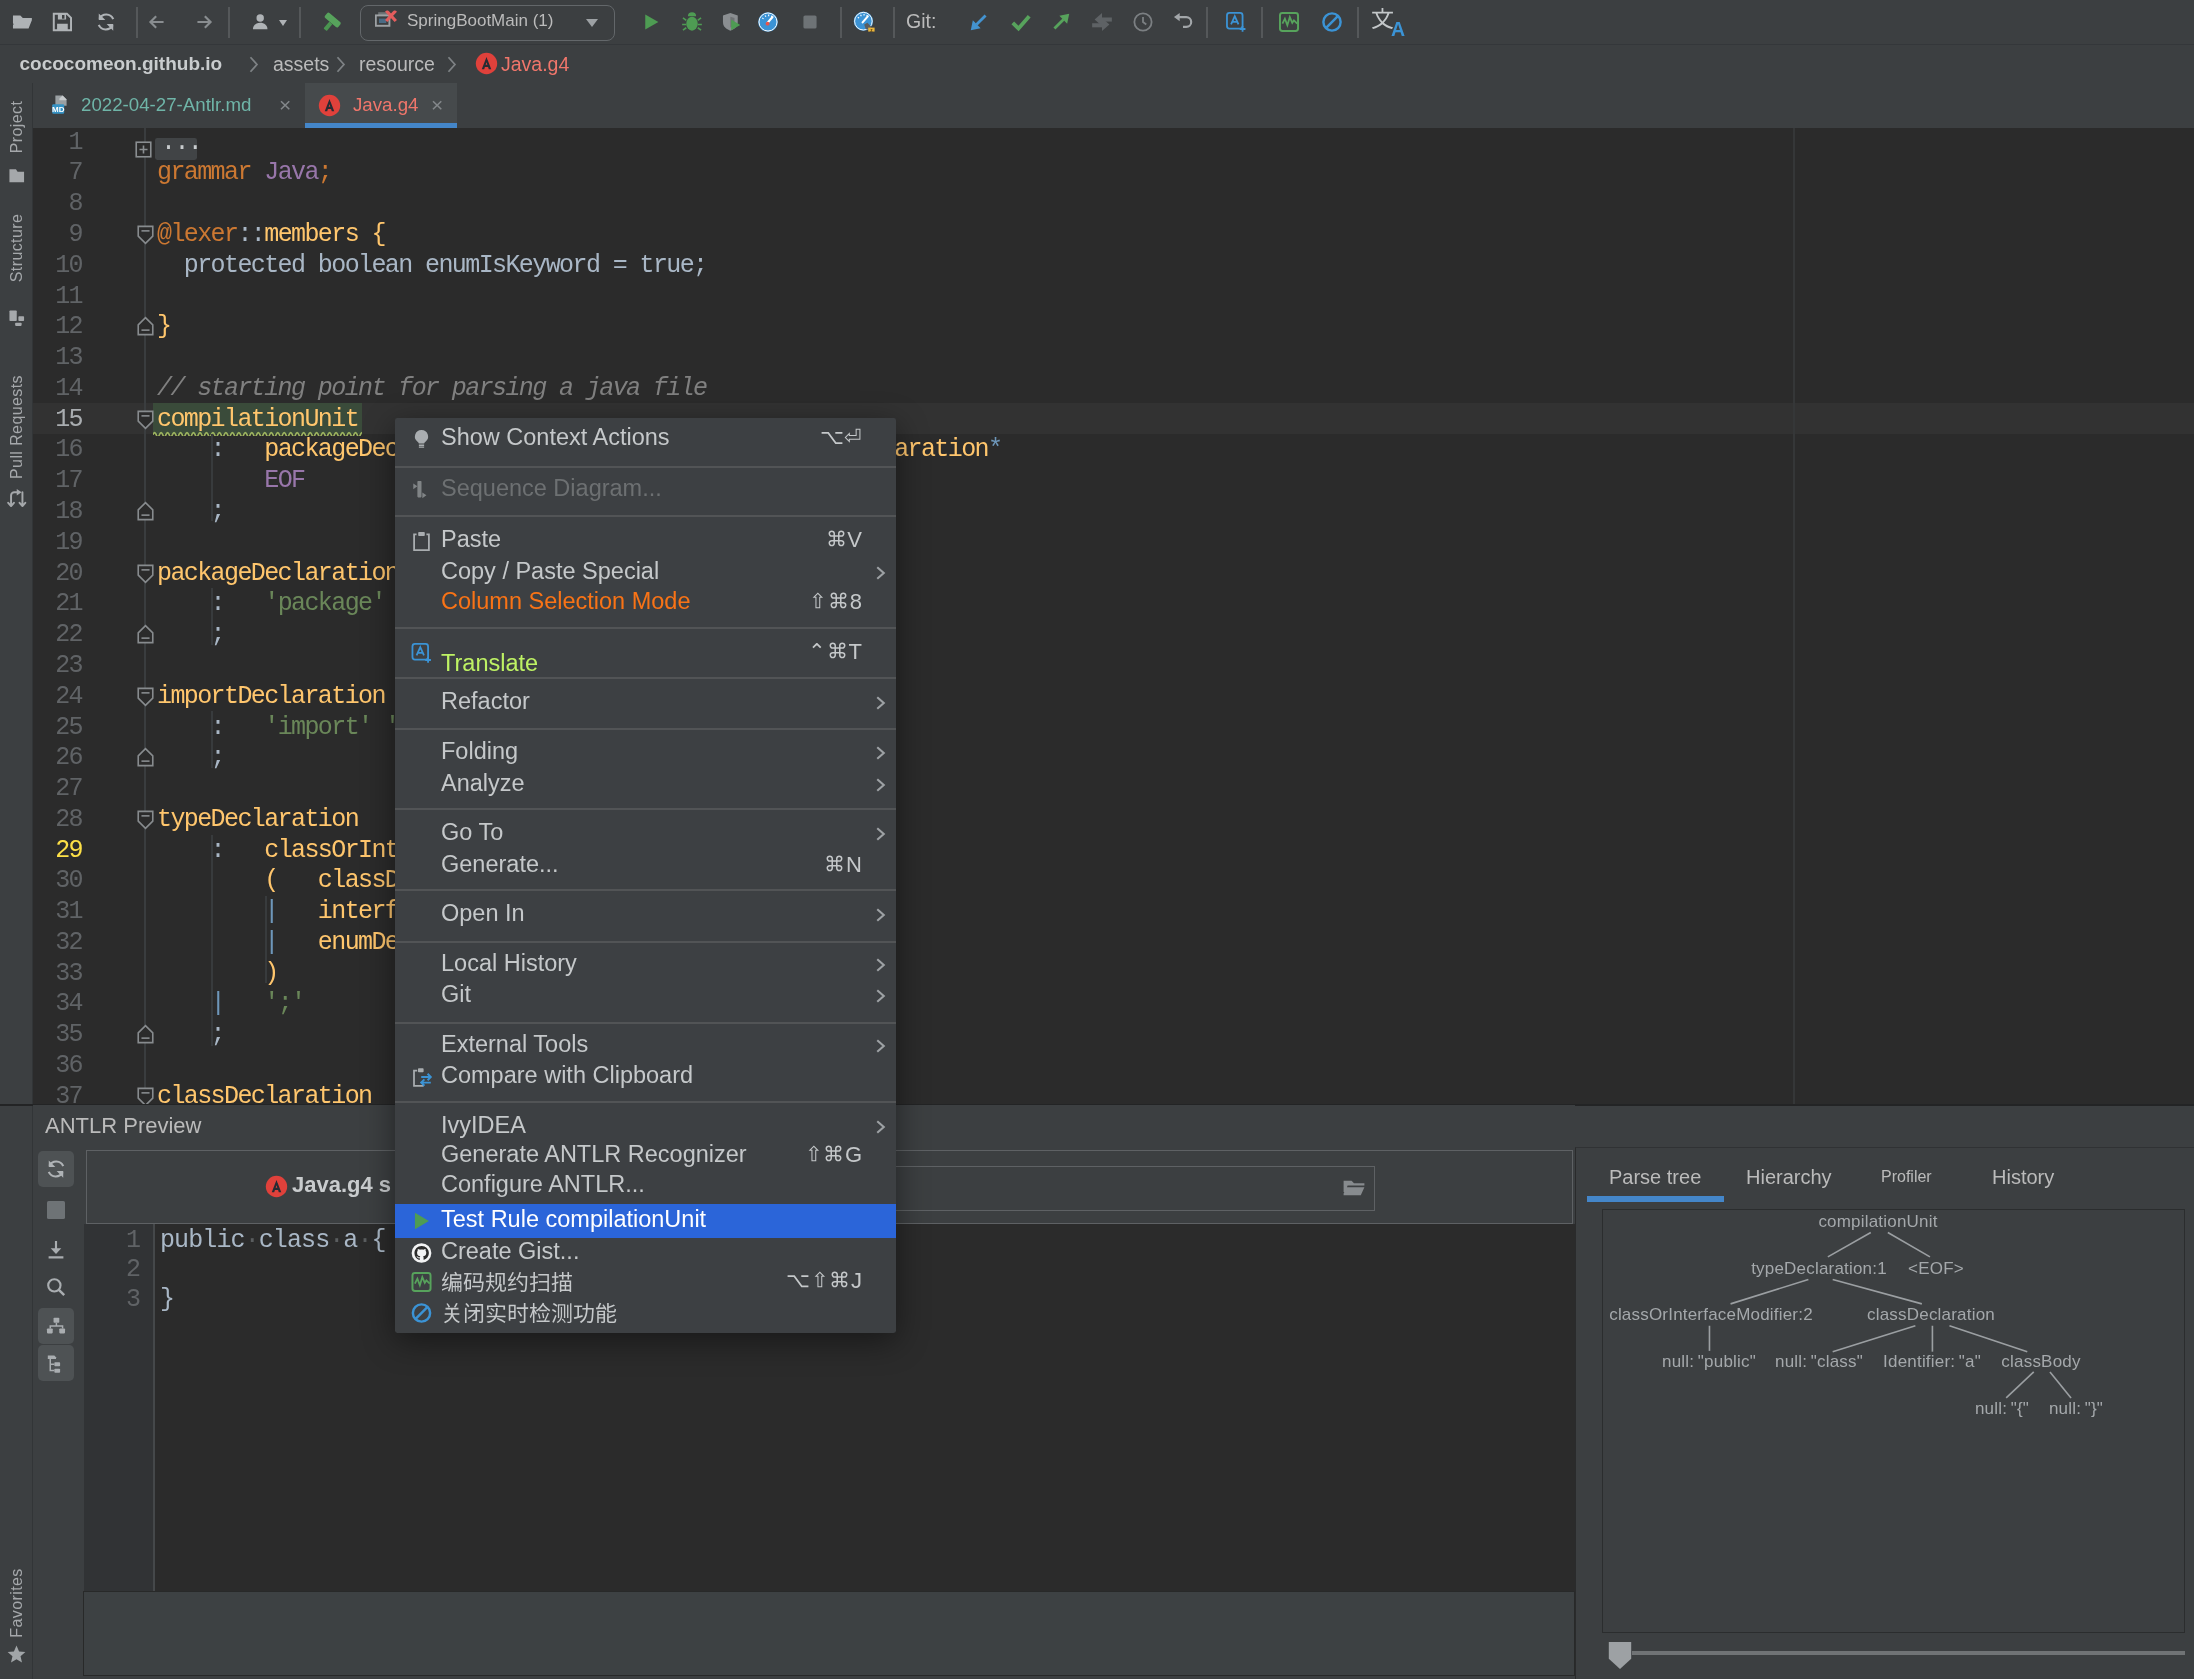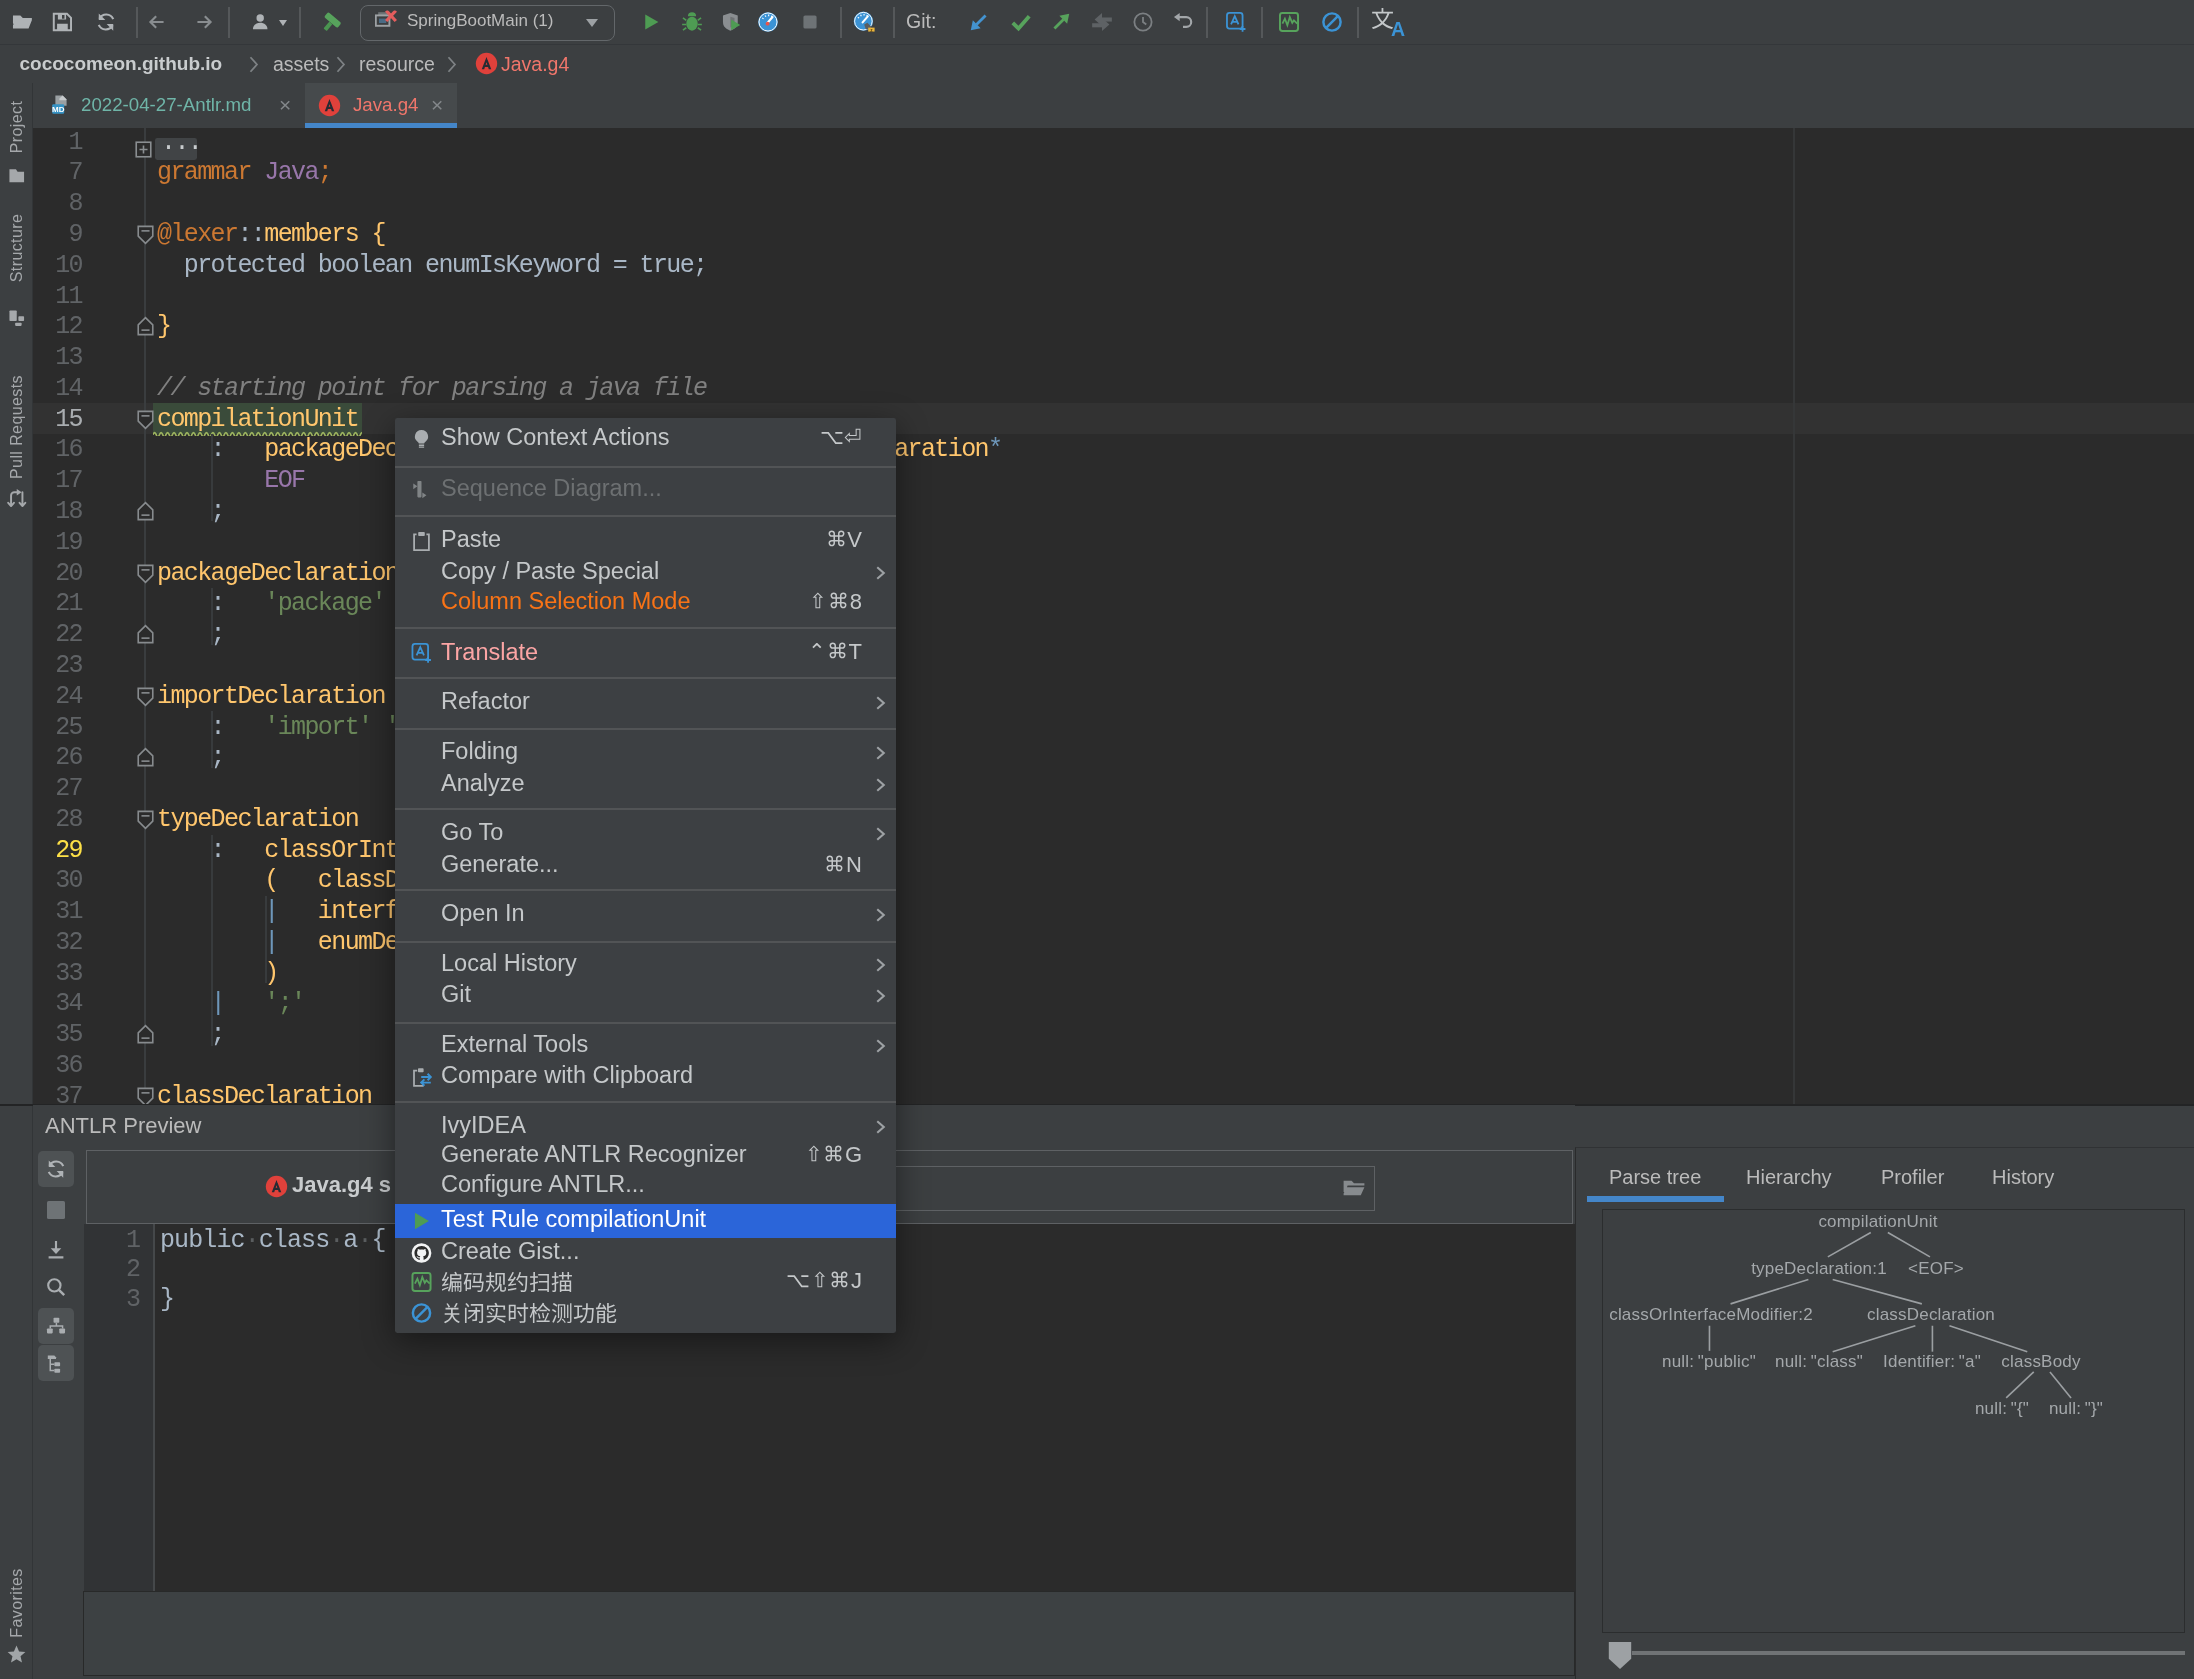--- a/index.html
+++ b/index.html
@@ -499,21 +499,21 @@
 <div style="position:absolute;left:153px;top:1224px;width:1.6px;height:368px;background:#45484A;"></div>
 <div class="mono" style="position:absolute;left:84px;top:1226px;width:56px;height:29.5px;line-height:29.5px;font-size:25px;letter-spacing:-0.9px;color:#606366;text-align:right;">1</div>
 <div class="mono" style="position:absolute;left:84px;top:1255px;width:56px;height:29.5px;line-height:29.5px;font-size:25px;letter-spacing:-0.9px;color:#606366;text-align:right;">2</div>
 <div class="mono" style="position:absolute;left:84px;top:1285px;width:56px;height:29.5px;line-height:29.5px;font-size:25px;letter-spacing:-0.9px;color:#606366;text-align:right;">3</div>
 <div class="mono" style="position:absolute;left:160px;top:1226px;height:29.5px;line-height:29.5px;font-size:25px;letter-spacing:-0.9px;color:#A9B7C6;white-space:pre;">public<span style="color:#5A5D5F">·</span>class<span style="color:#5A5D5F">·</span>a<span style="color:#5A5D5F">·</span>{</div>
 <div class="mono" style="position:absolute;left:160px;top:1285px;height:29.5px;line-height:29.5px;font-size:25px;letter-spacing:-0.9px;color:#A9B7C6;">}</div>
 <div style="position:absolute;left:83px;top:1591px;width:1492px;height:85px;background:#3D4143;border:1.6px solid #282929;"></div>
 <div style="position:absolute;left:1575px;top:1147px;width:619px;height:532px;background:#3C3F41;border-left:1.6px solid #2A2B2C;border-top:1.6px solid #303234;"></div>
 <div style="position:absolute;left:1609px;top:1178px;transform:translateY(-54%);font-family:'Liberation Sans',sans-serif;font-size:20px;font-weight:normal;color:#BBBBBB;white-space:pre;">Parse tree</div>
 <div style="position:absolute;left:1746px;top:1178px;transform:translateY(-54%);font-family:'Liberation Sans',sans-serif;font-size:20px;font-weight:normal;color:#BBBBBB;white-space:pre;">Hierarchy</div>
-<div style="position:absolute;left:1881px;top:1178px;transform:translateY(-54%);font-family:'Liberation Sans',sans-serif;font-size:20px;font-weight:normal;color:#BBBBBB;white-space:pre;">Profiler</div>
+<div style="position:absolute;left:1881px;top:1178px;transform:translateY(-54%);font-family:'Liberation Sans',sans-serif;font-size:16px;font-weight:normal;color:#BBBBBB;white-space:pre;">Profiler</div>
 <div style="position:absolute;left:1992px;top:1178px;transform:translateY(-54%);font-family:'Liberation Sans',sans-serif;font-size:20px;font-weight:normal;color:#BBBBBB;white-space:pre;">History</div>
 <div style="position:absolute;left:1587px;top:1196px;width:137px;height:5.7px;background:#4486C9;"></div>
 <div style="position:absolute;left:1602px;top:1209px;width:583px;height:424px;border:1.6px solid #2B2D2E;"></div>
 <div style="position:absolute;left:1602px;top:1209px;width:583px;height:424px;">
       <svg width="583" height="424" viewBox="0 0 718 523">
         <line x1="331" y1="29" x2="278" y2="59" stroke="#9B9FA2" stroke-width="2"></line>
         <line x1="352" y1="29" x2="404" y2="59" stroke="#9B9FA2" stroke-width="2"></line>
         <line x1="254" y1="87" x2="158" y2="117" stroke="#9B9FA2" stroke-width="2"></line>
         <line x1="284" y1="87" x2="394" y2="117" stroke="#9B9FA2" stroke-width="2"></line>
         <line x1="132" y1="144" x2="132" y2="175" stroke="#9B9FA2" stroke-width="2"></line>
@@ -607,21 +607,21 @@
         </svg>
         <span>8</span>
       </div>
 <div style="position:absolute;left:14.6px;top:235px;transform:translateY(-50%);">
         <svg width="23" height="23" viewBox="0 0 28 28">
           <rect x="3" y="3" width="19" height="19" rx="3" fill="none" stroke="#3B93D5" stroke-width="2.2"></rect>
           <path fill="none" stroke="#3B93D5" stroke-width="2.2" d="M8 17l4.5-10 4.5 10M9.6 13.8h5.8"></path>
           <path stroke="#3B93D5" stroke-width="2.2" d="M22 19v7M18.5 22.5h7"></path>
         </svg>
       </div>
-<div style="position:absolute;left:46px;top:236px;transform:translateY(-54%);font-size:23.5px;color:#fca5a5;white-space:pre;">Translate</div>
+<div style="position:absolute;left:46px;top:247px;transform:translateY(-54%);font-size:23.5px;color:#bef264;white-space:pre;">Translate</div>
 <div style="position:absolute;right:34px;top:235px;transform:translateY(-54%);font-size:22px;color:#C5C8CA;display:flex;align-items:center;gap:0.8px;">
         <svg style="vertical-align:-4.6px" width="17.7" height="21" viewBox="0 0 1716 2048" class="">
           <g transform="translate(0,1597) scale(1,-1)">
             <path fill="#C5C8CA" d="M813 1258 539 986 419 1106 813 1500H903L1295 1106L1175 986L903 1258Z"></path>
           </g>
         </svg>
         <svg style="vertical-align:-4.6px" width="21" height="21" viewBox="0 0 2048 2048" class="">
           <g transform="translate(0,1597) scale(1,-1)">
             <path fill="#C5C8CA" d="M876 630H1172V926H876ZM876 482V312Q876 184 783.5 92.5Q691 1 561.0 1.0Q431 1 339.0 93.0Q247 185 247 316Q247 444 339.0 537.0Q431 630 558 630H728V926H558Q431 926 339.0 1019.0Q247 1112 247 1241Q247 1371 339.0 1463.0Q431 1555 561.0 1555.0Q691 1555 783.5 1463.5Q876 1372 876 1244V1074H1172V1244Q1172 1372 1264.5 1463.5Q1357 1555 1487 1555Q1618 1555 1709.5 1463.0Q1801 1371 1801 1241Q1801 1112 1709.5 1019.0Q1618 926 1490 926H1320V630H1490Q1618 630 1709.5 537.0Q1801 444 1801 316Q1801 185 1709.5 93.0Q1618 1 1487 1Q1357 1 1264.5 92.5Q1172 184 1172 312V482ZM728 1074V1241Q728 1310 679.0 1358.5Q630 1407 561 1407Q493 1407 444.0 1358.5Q395 1310 395.0 1241.0Q395 1172 444.0 1123.0Q493 1074 562 1074ZM728 482H562Q493 482 444.0 433.0Q395 384 395 316Q395 247 444.0 198.0Q493 149 562 149Q630 149 679.0 198.0Q728 247 728 315ZM1320 1074H1487Q1555 1074 1604.0 1123.0Q1653 1172 1653.0 1241.0Q1653 1310 1604.5 1358.5Q1556 1407 1487.0 1407.0Q1418 1407 1369.0 1358.5Q1320 1310 1320 1241ZM1320 482V315Q1320 247 1369.0 198.0Q1418 149 1487.0 149.0Q1556 149 1604.5 198.0Q1653 247 1653 316Q1653 384 1604.0 433.0Q1555 482 1487 482Z"></path>
           </g>

